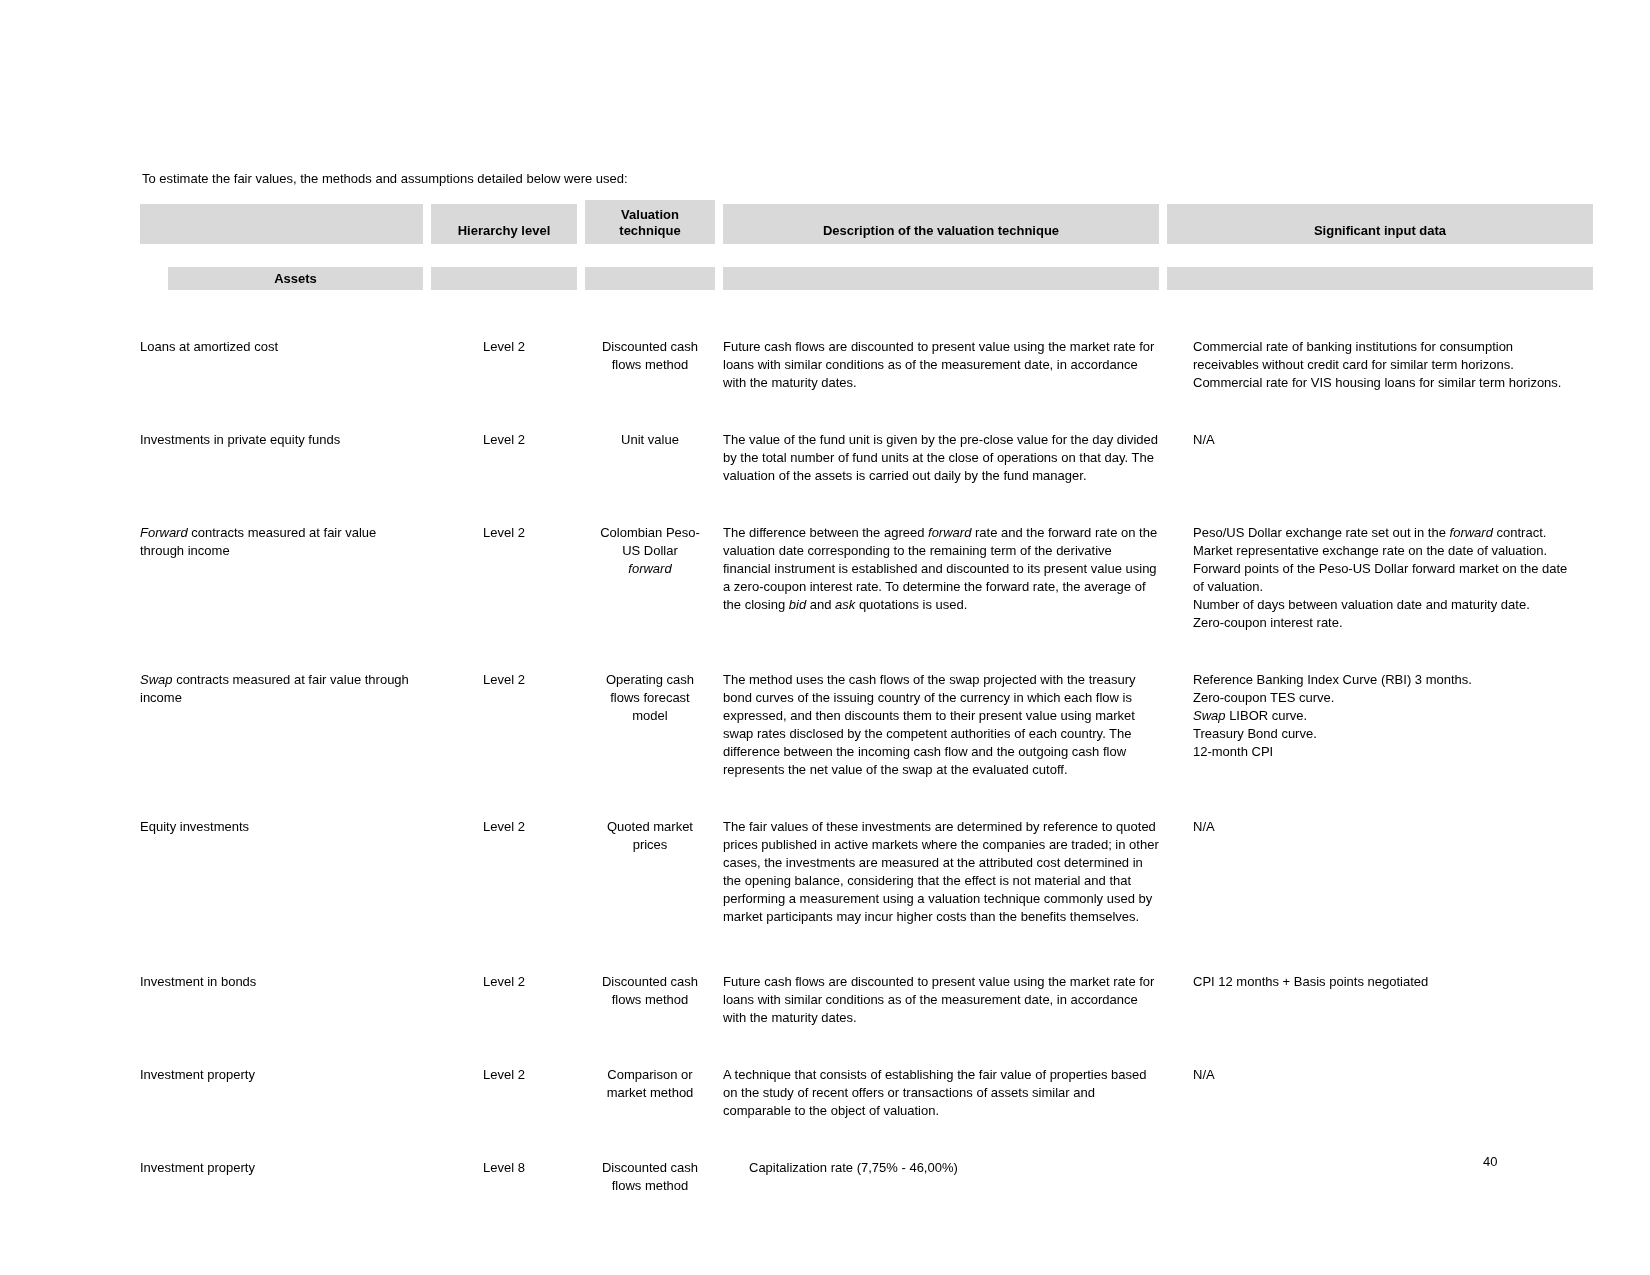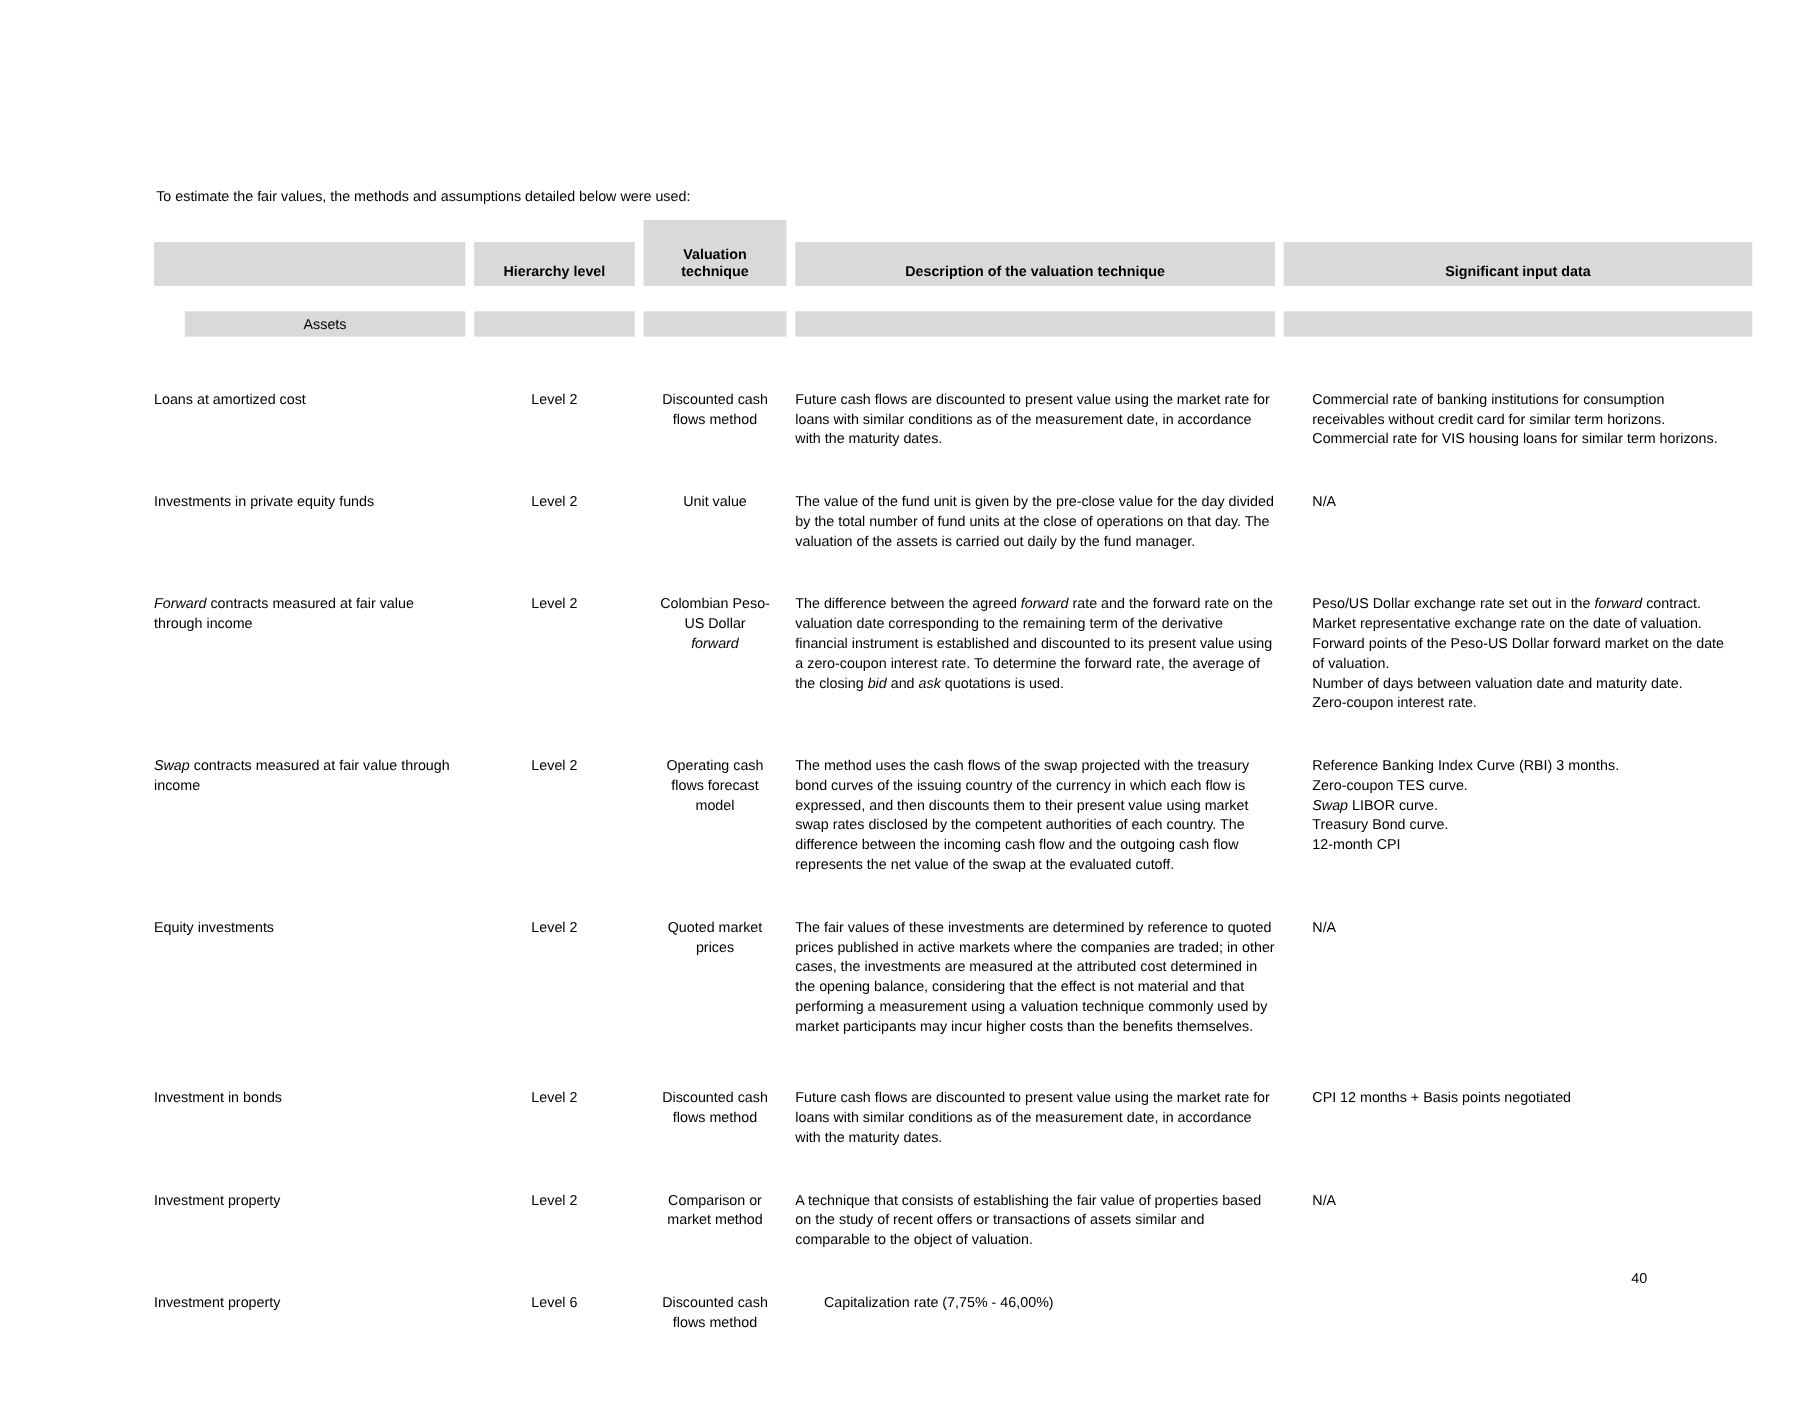--- a/index.html
+++ b/index.html
@@ -22,28 +22,28 @@
     column-gap: 8px;
   }
   .thead { align-items: end; }
   .hcell {
     background: var(--header-bg);
     height: 40px;
     display: flex; align-items: flex-end; justify-content: center;
     font-weight: bold; font-size: 13px; line-height: 16px;
     text-align: center; padding-bottom: 5px; box-sizing: border-box;
   }
-  .hcell.tall { height: 60px; }
+  .hcell.tall { height: 44px; }
   .section-band { margin-top: 23px; }
   .scell {
     background: var(--header-bg);
     height: 23px;
     display: flex; align-items: center;
   }
-  .scell.first { justify-content: center; font-weight: normal; font-size: 13px; margin-left: 28px; }
+  .scell.first { justify-content: center; font-weight: bold; font-size: 13px; margin-left: 28px; }
   .tbody { margin-top: 9px; }
   .c { font-size: 13px; line-height: 18px; margin-top: 39px; }
   .c-level, .c-tech { text-align: center; }
   .c-input { padding-left: 26px; padding-right: 18px; box-sizing: border-box; }
   .pagenum { position: absolute; left: 1483px; top: 1154px; font-size: 13px; text-align: center; }
 </style>
 </head>
 <body style="--header-bg: #d9d9d9; color: rgb(0, 0, 0);">
 
 <div class="intro">To estimate the fair values, the methods and assumptions detailed below were used:</div>
@@ -119,21 +119,21 @@
     <div class="grid trow" style="min-height:80px">
       <div class="c c-item">Investment property</div>
       <div class="c c-level">Level 2</div>
       <div class="c c-tech">Comparison or<br>market method</div>
       <div class="c c-desc">A technique that consists of establishing the fair value of properties based on the study of recent offers or transactions of assets similar and comparable to the object of valuation.</div>
       <div class="c c-input">N/A</div>
     </div>
 
     <div class="grid trow" style="min-height:60px">
       <div class="c c-item">Investment property</div>
-      <div class="c c-level">Level 6</div>
+      <div class="c c-level">Level 8</div>
       <div class="c c-tech">Discounted cash<br>flows method</div>
       <div class="c c-input">Capitalization rate (7,75% - 46,00%)</div>
     </div>
 
   </div>
 </div>
 
 <div class="pagenum">40</div>
 
 </body></html>

